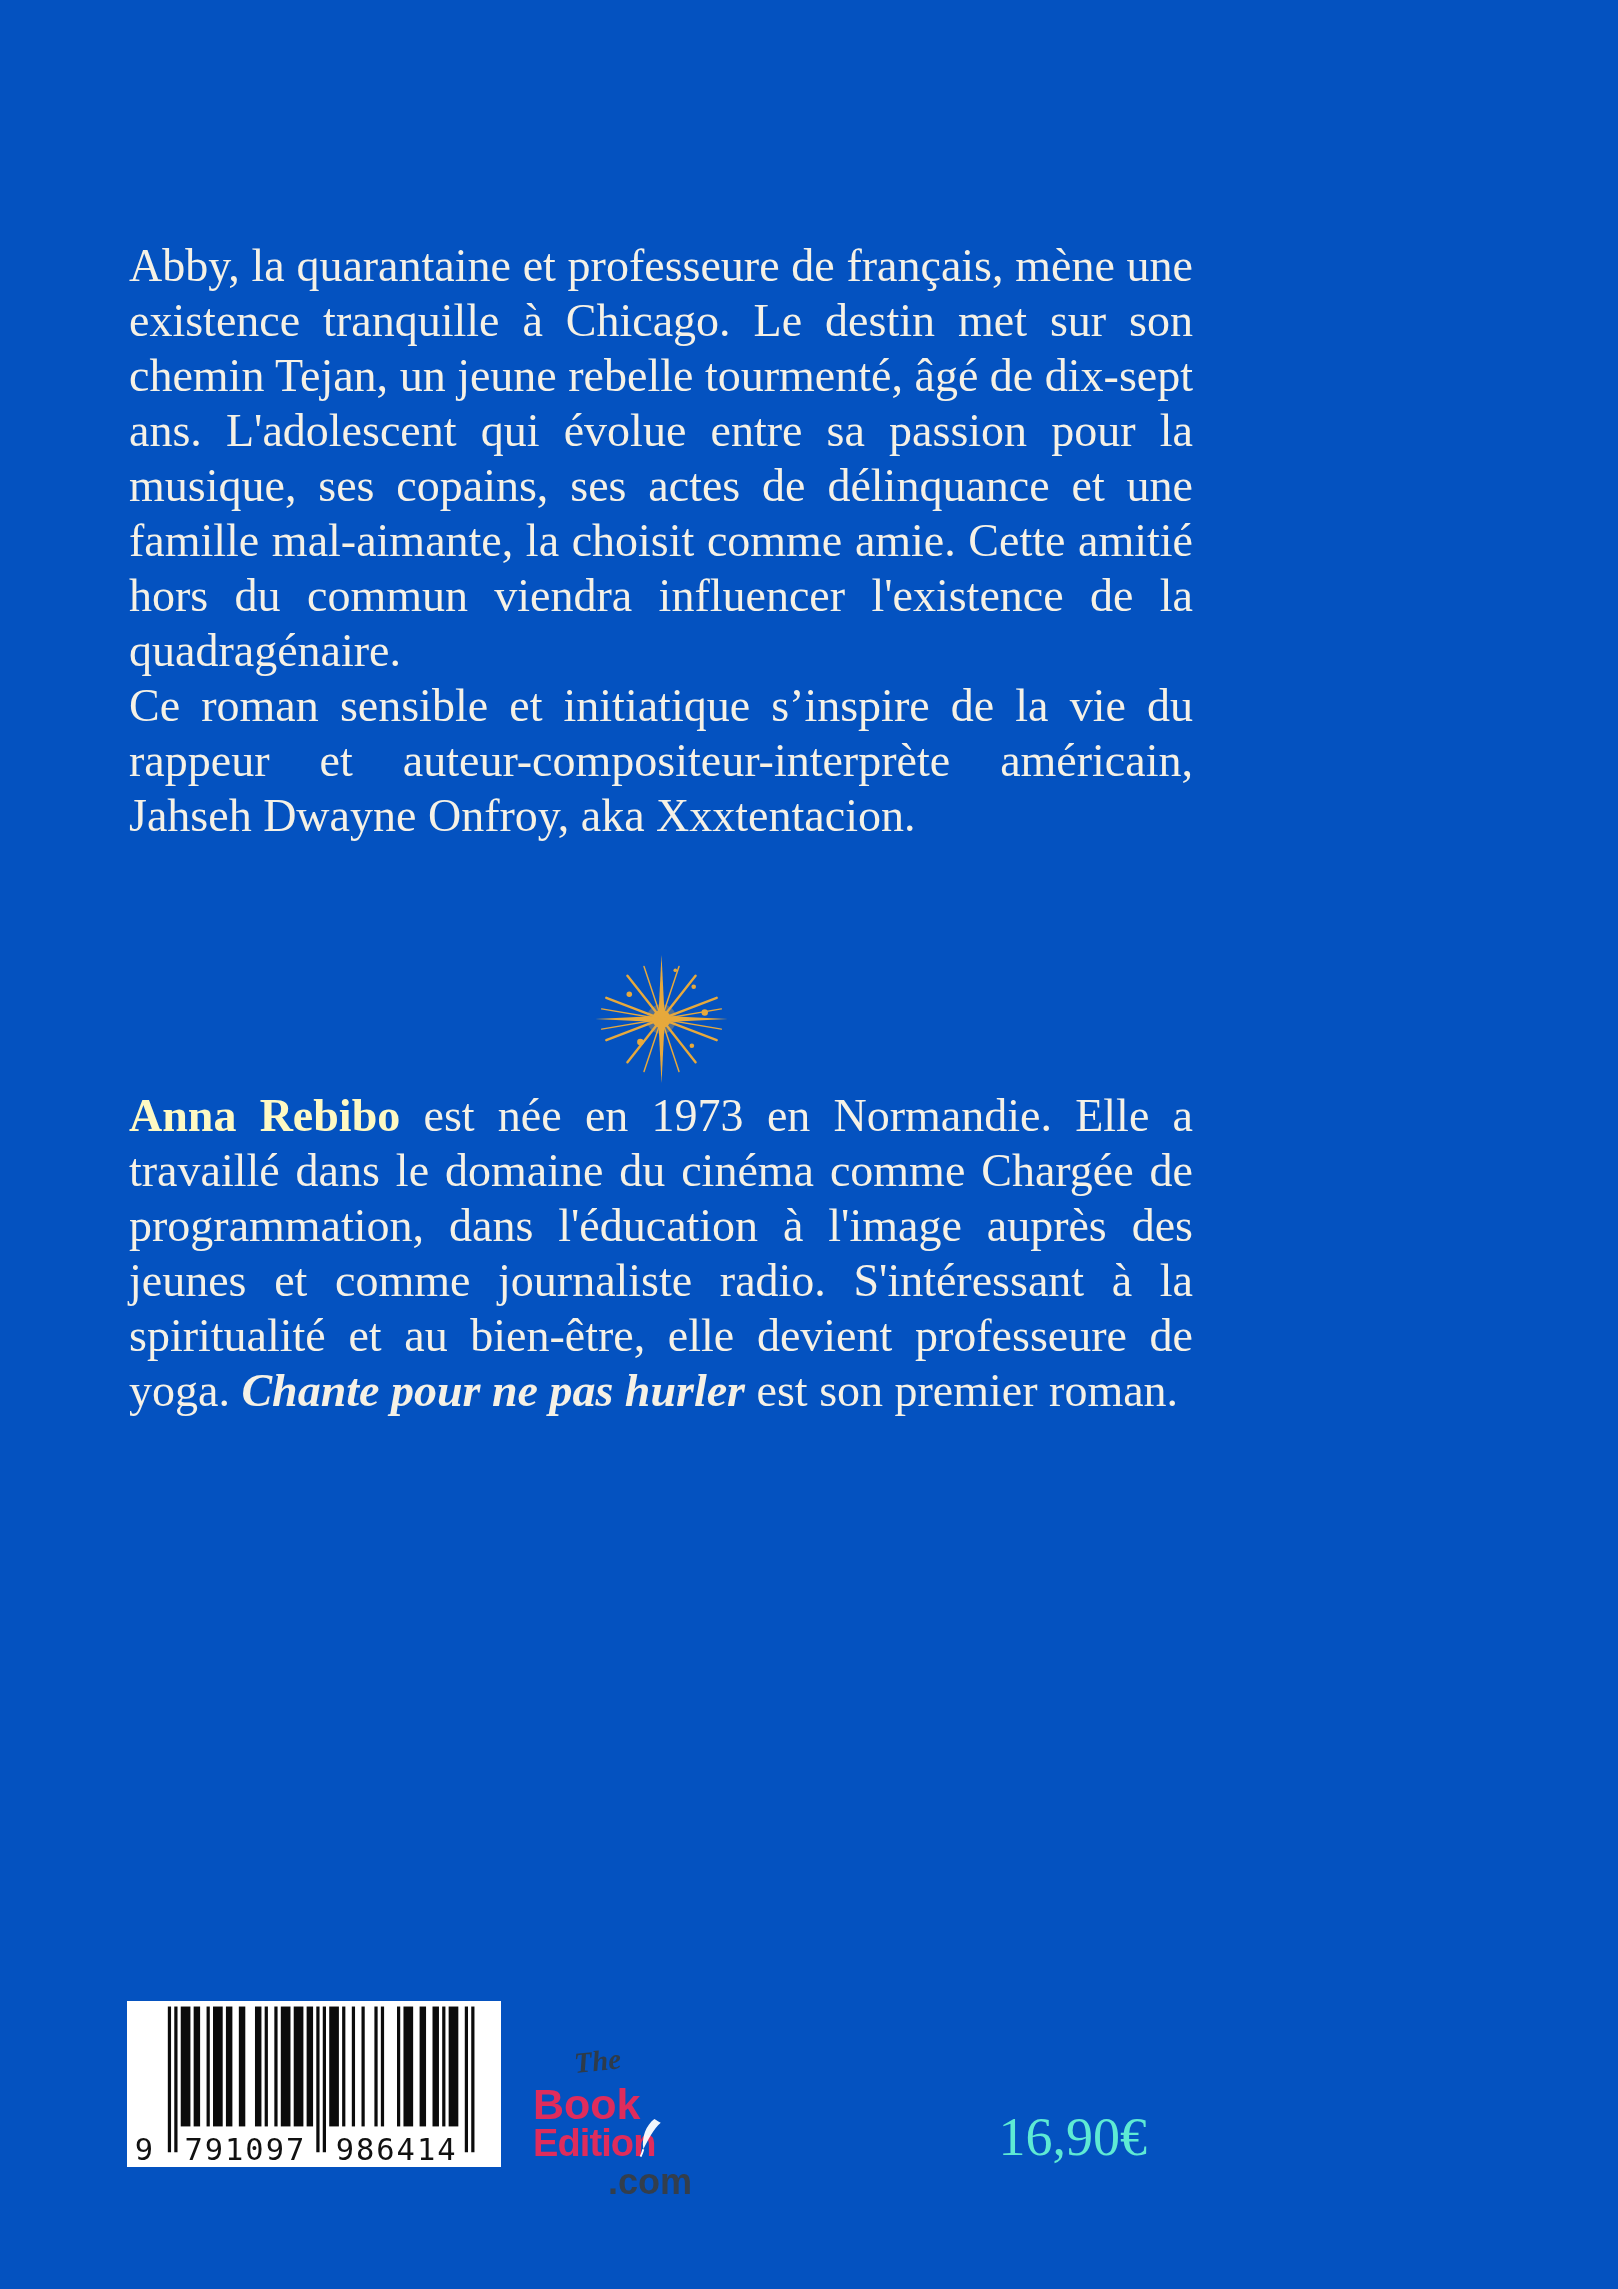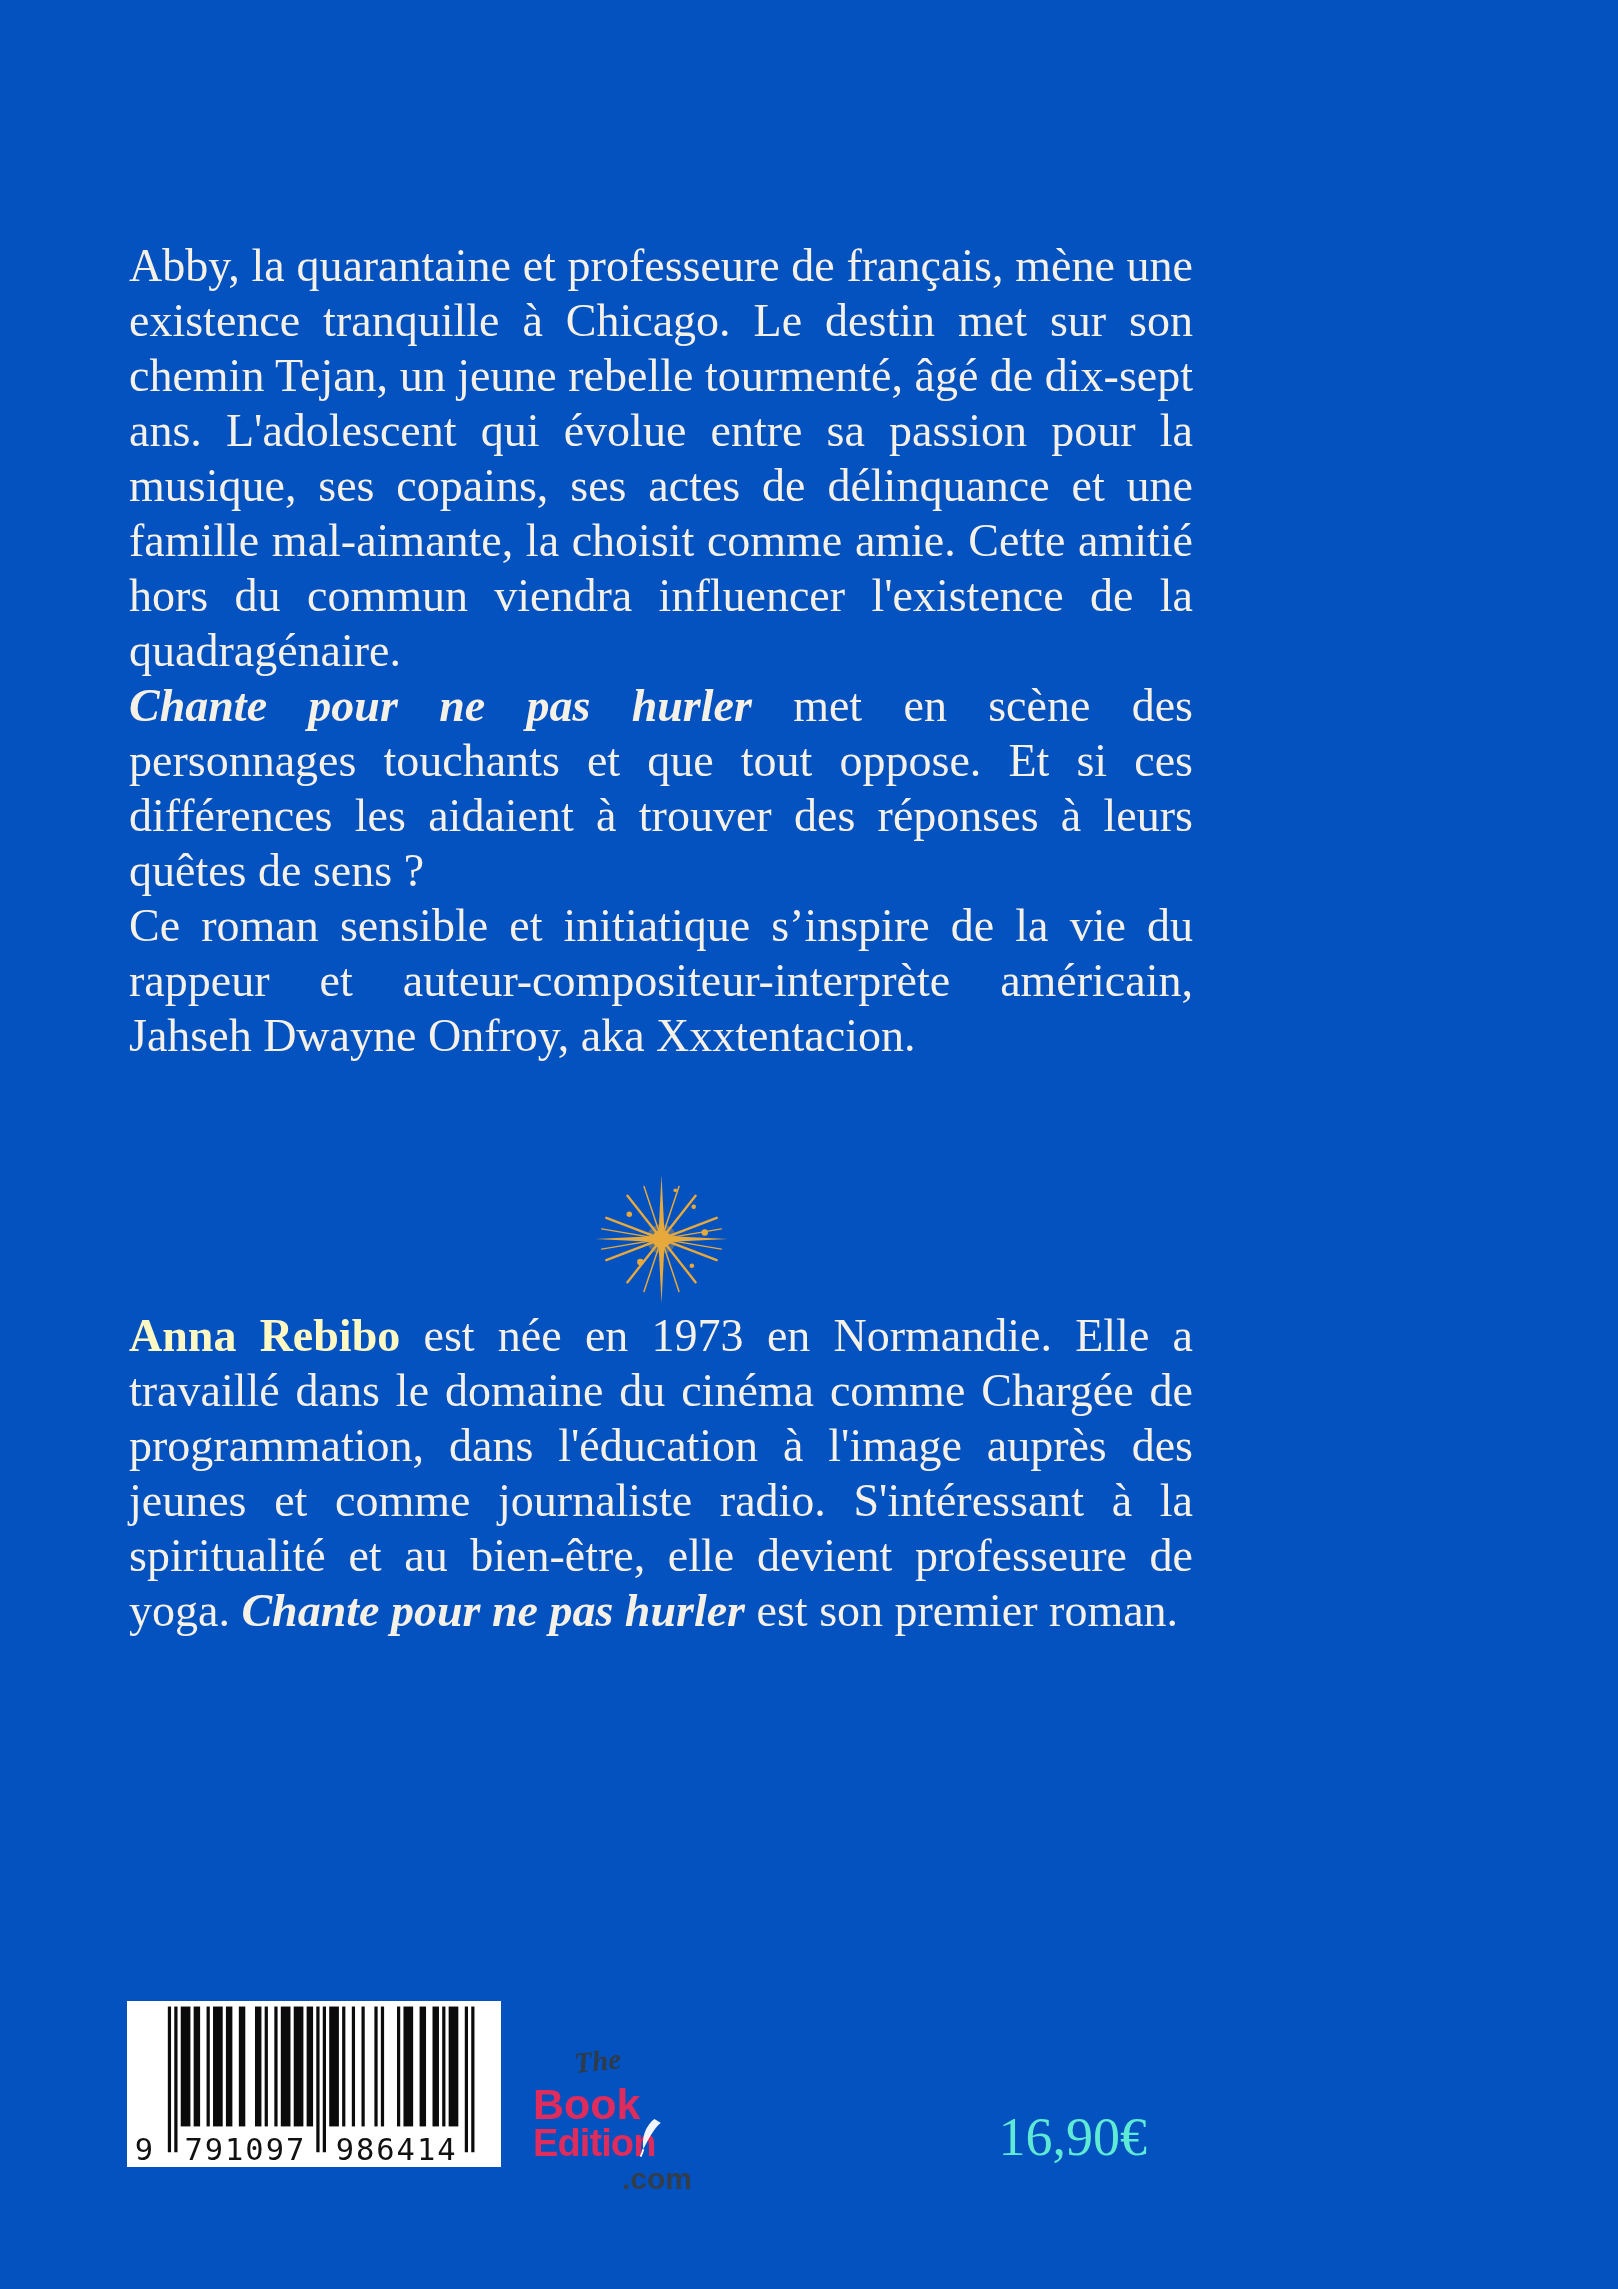--- a/index.html
+++ b/index.html
@@ -89,44 +89,41 @@
   .feather-icon {
     position: absolute;
     left: 103px;
     top: -9.2px;
     pointer-events: none;
   }
   .logo-com {
     color: #333E4C;
     font-family: "Liberation Sans", sans-serif;
     font-weight: bold;
-    font-size: 30px;
+    font-size: 36px;
     text-align: right;
     margin-top: 2.8px;
   }
   .price {
     position: absolute;
     right: 175px;
     top: 2106px;
     font-size: 54px;
     color: #5eead4;
   }
 </style>
 </head>
 <body>
 
 <div class="page">
 
   <div class="content">
 
     <p>Abby, la quarantaine et professeure de français, mène une existence tranquille à Chicago. Le destin met sur son chemin Tejan, un jeune rebelle tourmenté, âgé de dix-sept ans. L'adolescent qui évolue entre sa passion pour la musique, ses copains, ses actes de délinquance et une famille mal-aimante, la choisit comme amie. Cette amitié hors du commun viendra influencer l'existence de la quadragénaire.</p>
 
-    <p class="mt-sm">
-      <span class="book-title-inline">Chante pour ne pas hurler</span><span> met en scène des personnages touchants et que tout oppose. Et si ces différences les aidaient à trouver des réponses à leurs quêtes de sens ?</span>
-    </p>
 
     <p class="mt-md">Ce roman sensible et initiatique s’inspire de la vie du rappeur et auteur-compositeur-interprète américain, Jahseh Dwayne Onfroy, aka Xxxtentacion.</p>
 
     <div class="star-wrap">
       <svg width="157" height="138" viewBox="0 0 170 150">
         <g fill="#E7A93C" stroke="none">
           <circle cx="85" cy="75" r="16" opacity="0.35"></circle>
           <circle cx="85" cy="75" r="10"></circle>
           <polygon points="13,75 85,71.5 157,75 85,78.5"></polygon>
           <polygon points="85,5 81.5,75 85,145 88.5,75"></polygon>

